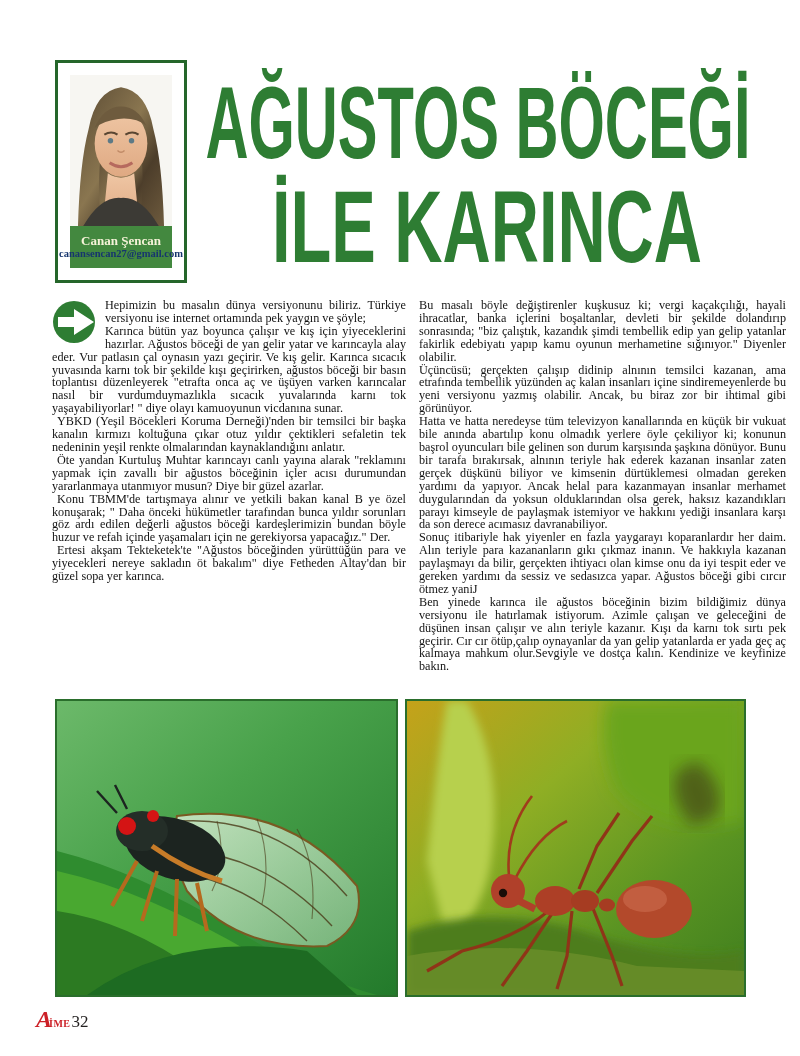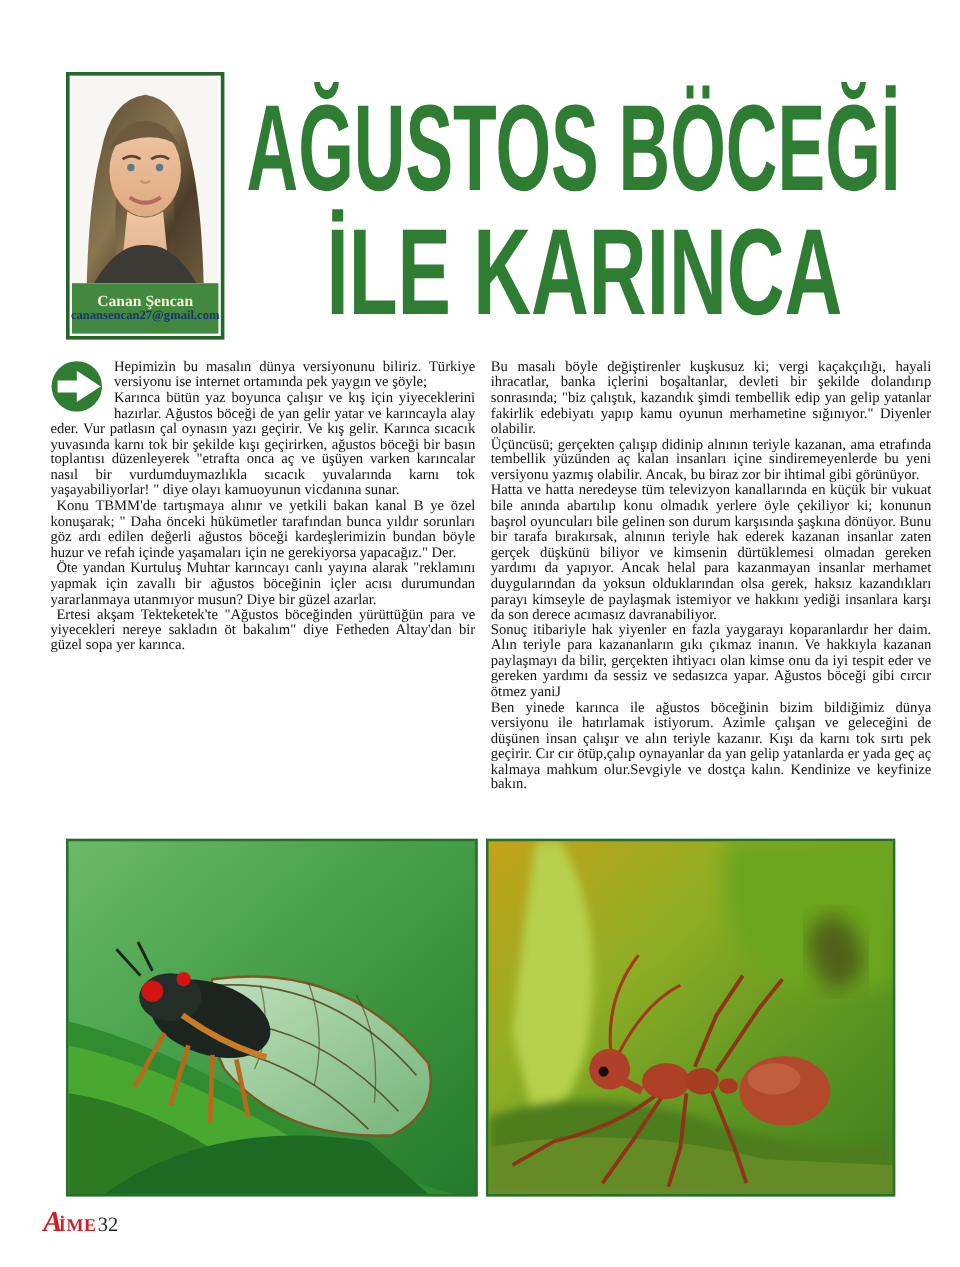--- a/index.html
+++ b/index.html
@@ -4,42 +4,42 @@
 <style>
   html,body{margin:0;padding:0;}
   body{
     width:800px;height:1056px;position:relative;background:#ffffff;
     font-family:"Liberation Serif", serif; overflow:hidden;
   }
 
   
   .author-box{
     position:absolute; left:55px; top:60px; width:132px; height:223px;
-    border:3px solid #25662a; background:#ffffff; box-sizing:border-box; padding:2px;
+    border:3px solid #25662a; background:#ffffff; box-sizing:border-box; padding:12px;
     display:flex; flex-direction:column;
   }
   .portrait{flex:1; overflow:hidden; background:#f5f4f0;}
   .portrait svg{display:block;width:100%;height:100%;}
   .author-caption{
     height:42px; background:#43883f; display:flex; flex-direction:column;
     align-items:center; justify-content:center; line-height:1.15;
   }
   .author-name{color:#f7f3d9; font-weight:bold; font-size:13px;}
   .author-email{color:#16356e; font-weight:bold; font-size:10.5px;}
 
   
   .title-block{position:absolute; left:190px; top:64px; width:592px; height:216px;}
   .title-block svg{display:block;width:100%;height:100%;}
   .title-block text{
     font-family:"Liberation Sans", sans-serif; font-weight:bold; fill:#2e7d33;
   }
 
   
   .columns{
-    position:absolute; left:42px; top:299px; width:734px; height:396px;
+    position:absolute; left:52px; top:299px; width:734px; height:396px;
     display:flex; gap:13px; overflow:hidden;
   }
   .col{width:354px; color:#131313; font-size:12.2px; line-height:12.9px; text-align:justify;}
   .col.right{width:367px;}
   .col p{margin:0; text-indent:5px;}
   .col p.no-indent{text-indent:0;}
   .arrow-float{float:left; width:46px; height:44px; margin:1px 7px 2px 0;}
   .arrow-float svg{display:block;}
 
   
@@ -49,21 +49,21 @@
   .photo-ant{left:405px; top:699px; width:341px; height:298px;}
 
   
   .footer-logo{position:absolute; left:36px; top:1006px; height:28px; display:flex; align-items:baseline;}
   .logo-a{
     color:#cc2027; font-family:"Liberation Serif", serif; font-style:italic;
     font-weight:bold; font-size:24px; letter-spacing:-2px;
   }
   .logo-rest{
     color:#cc2027; font-family:"Liberation Serif", serif; font-weight:bold;
-    font-size:15px; letter-spacing:0.5px; margin-left:-1px;text-align:right;
+    font-size:10px; letter-spacing:0.5px; margin-left:-1px;text-align:right;
   }
   .page-num{color:#221f1f; font-family:"Liberation Serif", serif; font-size:17px; margin-left:1px;}
 </style>
 </head>
 <body>
 
 <div class="author-box">
   <div class="portrait">
     <svg viewBox="0 0 126 172" preserveAspectRatio="xMidYMid slice">
       <defs>
@@ -109,27 +109,28 @@
 <div class="columns">
   <div class="col">
     <span class="arrow-float">
       <svg viewBox="0 0 46 44" width="46" height="44">
         <circle cx="22" cy="22" r="21" fill="#2e7d33"></circle>
         <polygon points="6,17 22,17 22,9 42,22 22,35 22,27 6,27" fill="#ffffff"></polygon>
       </svg>
     </span>
     <p class="no-indent">Hepimizin bu masalın  dünya versiyonunu biliriz. Türkiye versiyonu ise internet ortamında pek yaygın ve şöyle;</p>
     <p class="no-indent">Karınca bütün yaz boyunca çalışır ve kış için yiyeceklerini hazırlar. Ağustos böceği de yan gelir yatar ve karıncayla alay eder. Vur patlasın çal oynasın yazı geçirir. Ve kış gelir. Karınca sıcacık yuvasında karnı tok bir şekilde kışı geçirirken, ağustos böceği bir basın toplantısı düzenleyerek "etrafta onca aç ve üşüyen varken karıncalar nasıl bir vurdumduymazlıkla sıcacık yuvalarında karnı tok yaşayabiliyorlar! " diye olayı kamuoyunun vicdanına sunar.</p>
+    <p>YBKD (Yeşil Böcekleri Koruma Derneği)'nden bir temsilci bir başka kanalın kırmızı koltuğuna çıkar otuz yıldır çektikleri sefaletin tek nedeninin yeşil renkte olmalarından kaynaklandığını anlatır.</p>
+    <p>Öte yandan  Kurtuluş Muhtar karıncayı canlı yayına alarak "reklamını yapmak için zavallı bir ağustos böceğinin içler acısı durumundan yararlanmaya utanmıyor musun? Diye bir güzel azarlar.</p>
     <p>Konu TBMM'de tartışmaya alınır ve yetkili bakan kanal B ye özel konuşarak; " Daha önceki hükümetler tarafından bunca yıldır sorunları göz ardı edilen değerli ağustos böceği kardeşlerimizin bundan böyle huzur ve refah içinde yaşamaları için ne gerekiyorsa yapacağız." Der.</p>
-    <p>Öte yandan  Kurtuluş Muhtar karıncayı canlı yayına alarak "reklamını yapmak için zavallı bir ağustos böceğinin içler acısı durumundan yararlanmaya utanmıyor musun? Diye bir güzel azarlar.</p>
     <p>Ertesi akşam Tekteketek'te  "Ağustos böceğinden yürüttüğün para ve yiyecekleri nereye sakladın öt bakalım" diye Fetheden Altay'dan bir güzel sopa yer karınca.</p>
   </div>
   <div class="col right">
     <p class="no-indent">Bu masalı böyle değiştirenler kuşkusuz ki; vergi kaçakçılığı, hayali ihracatlar, banka içlerini boşaltanlar, devleti bir şekilde dolandırıp sonrasında; "biz çalıştık, kazandık şimdi tembellik edip yan gelip yatanlar fakirlik edebiyatı yapıp kamu oyunun merhametine sığınıyor." Diyenler olabilir.</p>
-    <p class="no-indent">Üçüncüsü; gerçekten çalışıp didinip alnının teriyle kazanan, ama etrafında tembellik yüzünden aç kalan insanları içine sindiremeyenlerde bu yeni versiyonu yazmış olabilir. Ancak, bu biraz zor bir ihtimal gibi görünüyor.</p>
+    <p class="no-indent">Üçüncüsü; gerçekten çalışıp didinip alnının temsilci kazanan, ama etrafında tembellik yüzünden aç kalan insanları içine sindiremeyenlerde bu yeni versiyonu yazmış olabilir. Ancak, bu biraz zor bir ihtimal gibi görünüyor.</p>
     <p class="no-indent">Hatta ve hatta neredeyse tüm televizyon kanallarında en küçük bir vukuat bile anında abartılıp konu olmadık yerlere öyle çekiliyor ki; konunun başrol oyuncuları bile gelinen son durum karşısında şaşkına dönüyor. Bunu bir tarafa bırakırsak, alnının teriyle hak ederek kazanan insanlar zaten gerçek düşkünü biliyor ve kimsenin dürtüklemesi olmadan gereken yardımı da yapıyor. Ancak helal para kazanmayan insanlar merhamet duygularından da yoksun olduklarından olsa gerek, haksız kazandıkları parayı kimseyle de paylaşmak istemiyor ve hakkını yediği insanlara karşı da son derece acımasız davranabiliyor.</p>
     <p class="no-indent">Sonuç itibariyle hak yiyenler en fazla yaygarayı koparanlardır her daim. Alın teriyle para kazananların gıkı çıkmaz inanın. Ve hakkıyla kazanan paylaşmayı da bilir, gerçekten ihtiyacı olan kimse onu da iyi tespit eder ve gereken yardımı da sessiz ve sedasızca yapar. Ağustos böceği gibi cırcır ötmez yaniJ</p>
     <p class="no-indent">Ben yinede karınca ile ağustos böceğinin bizim bildiğimiz dünya versiyonu ile hatırlamak istiyorum. Azimle çalışan ve geleceğini de düşünen insan çalışır ve alın teriyle kazanır. Kışı da karnı tok sırtı pek geçirir. Cır cır ötüp,çalıp oynayanlar da yan gelip yatanlarda er yada geç aç kalmaya mahkum olur.Sevgiyle ve dostça kalın. Kendinize ve keyfinize bakın.</p>
   </div>
 </div>
 
 <div class="photo photo-cicada">
   <svg viewBox="0 0 339 294" preserveAspectRatio="none">
     <defs>
       <linearGradient id="cbg" x1="0" y1="0" x2="1" y2="1">

